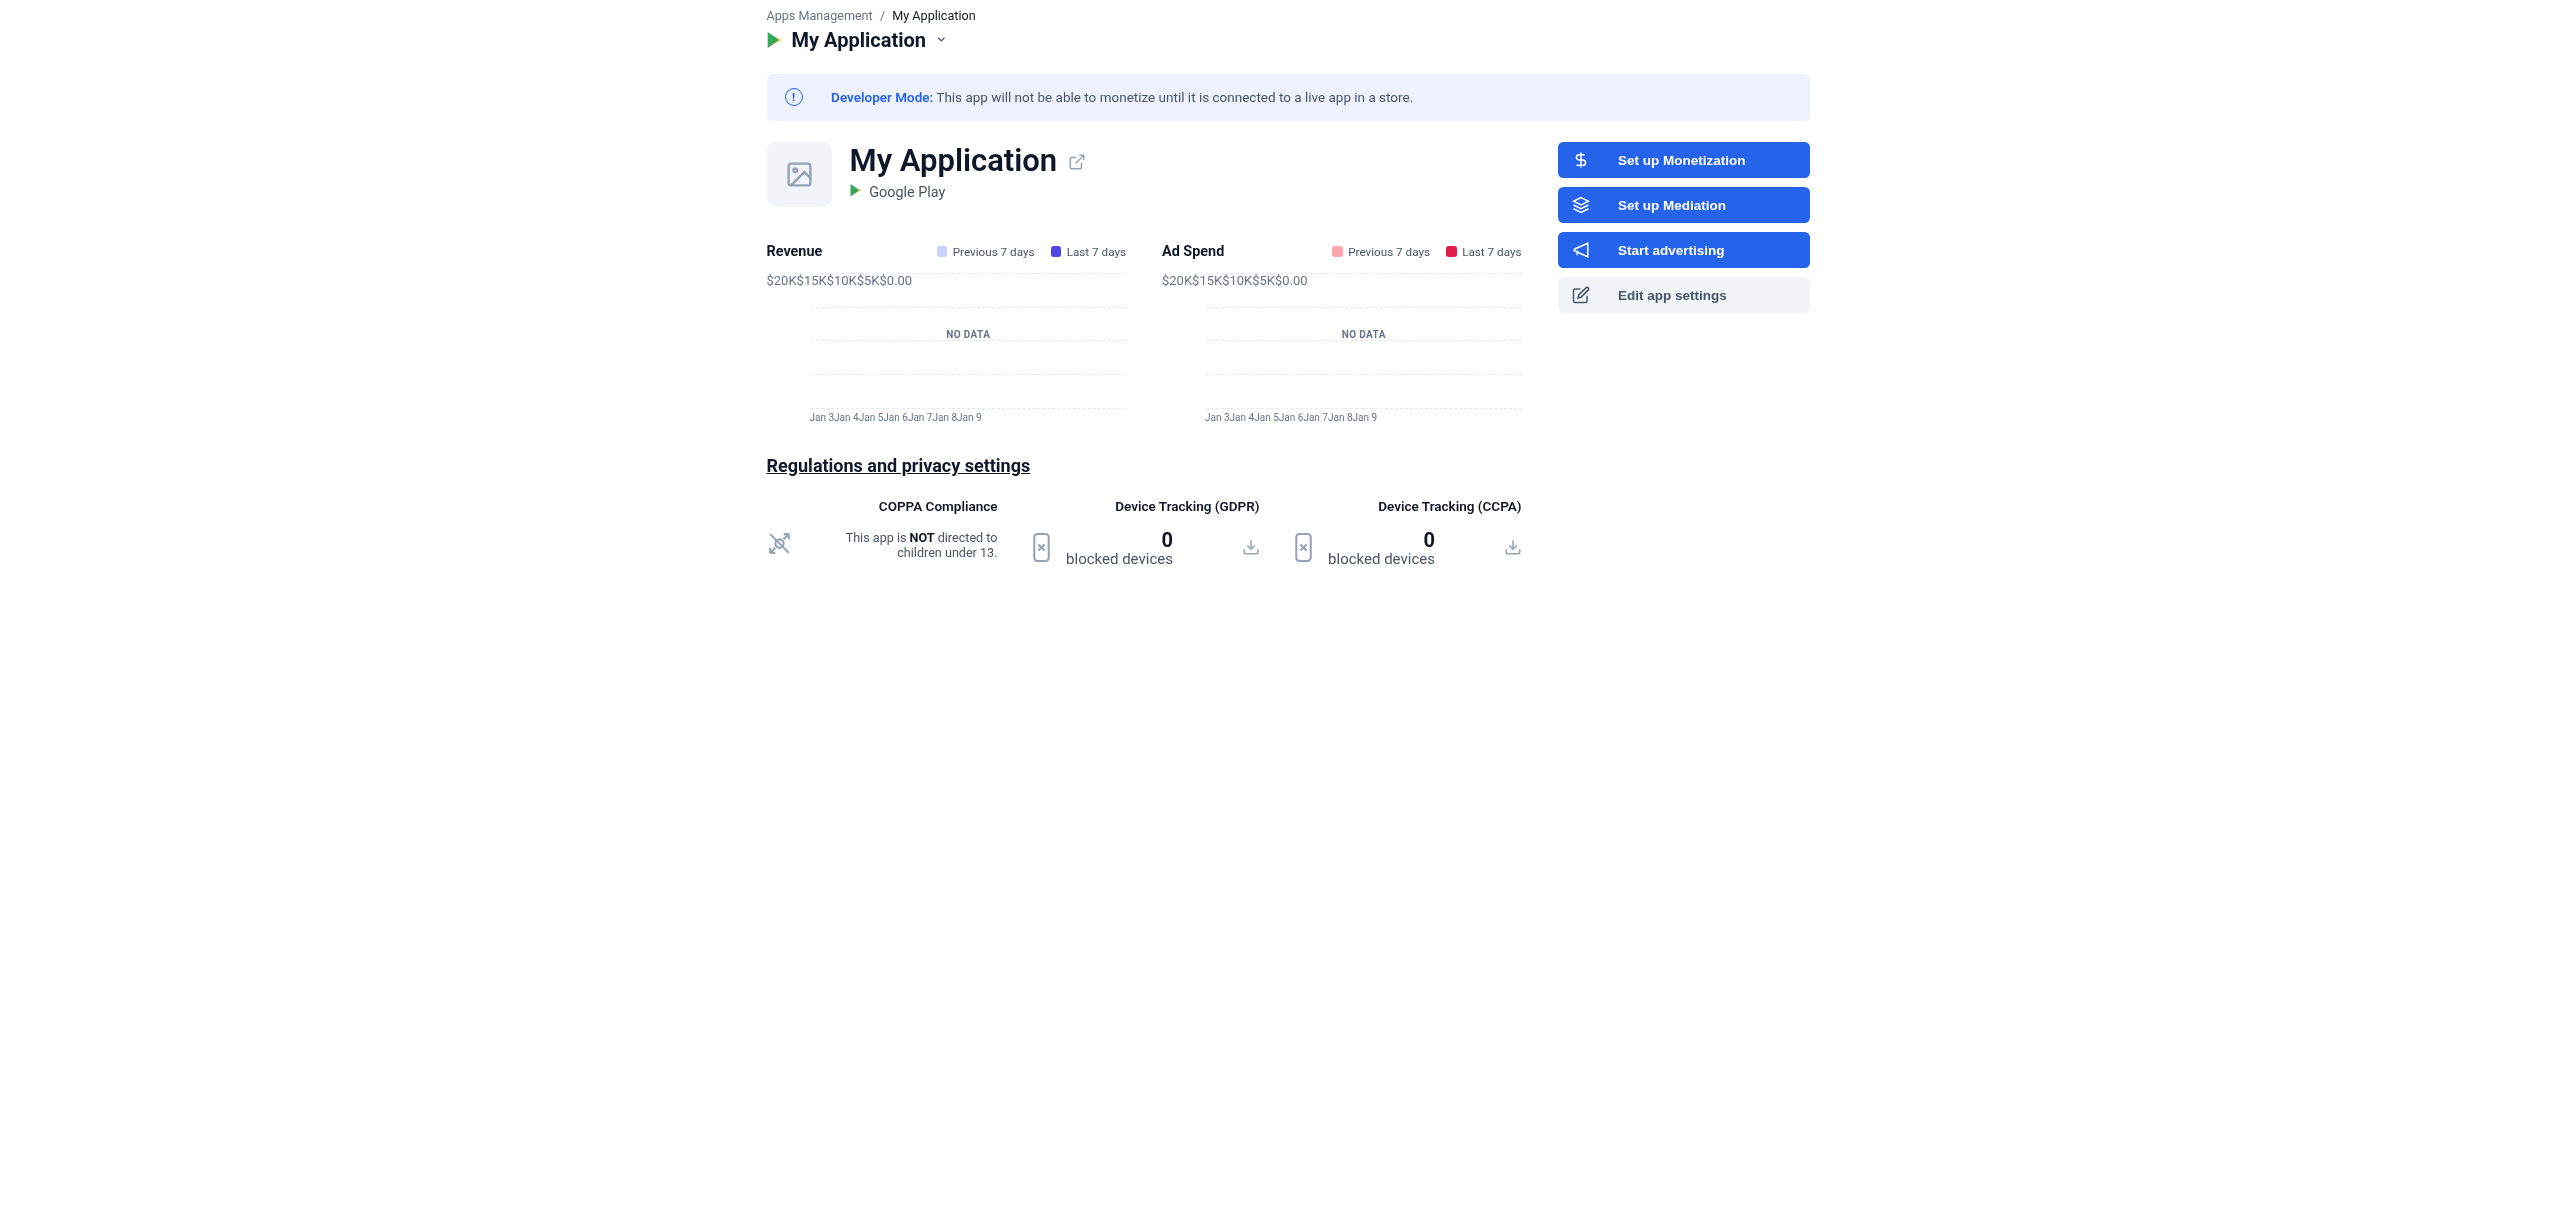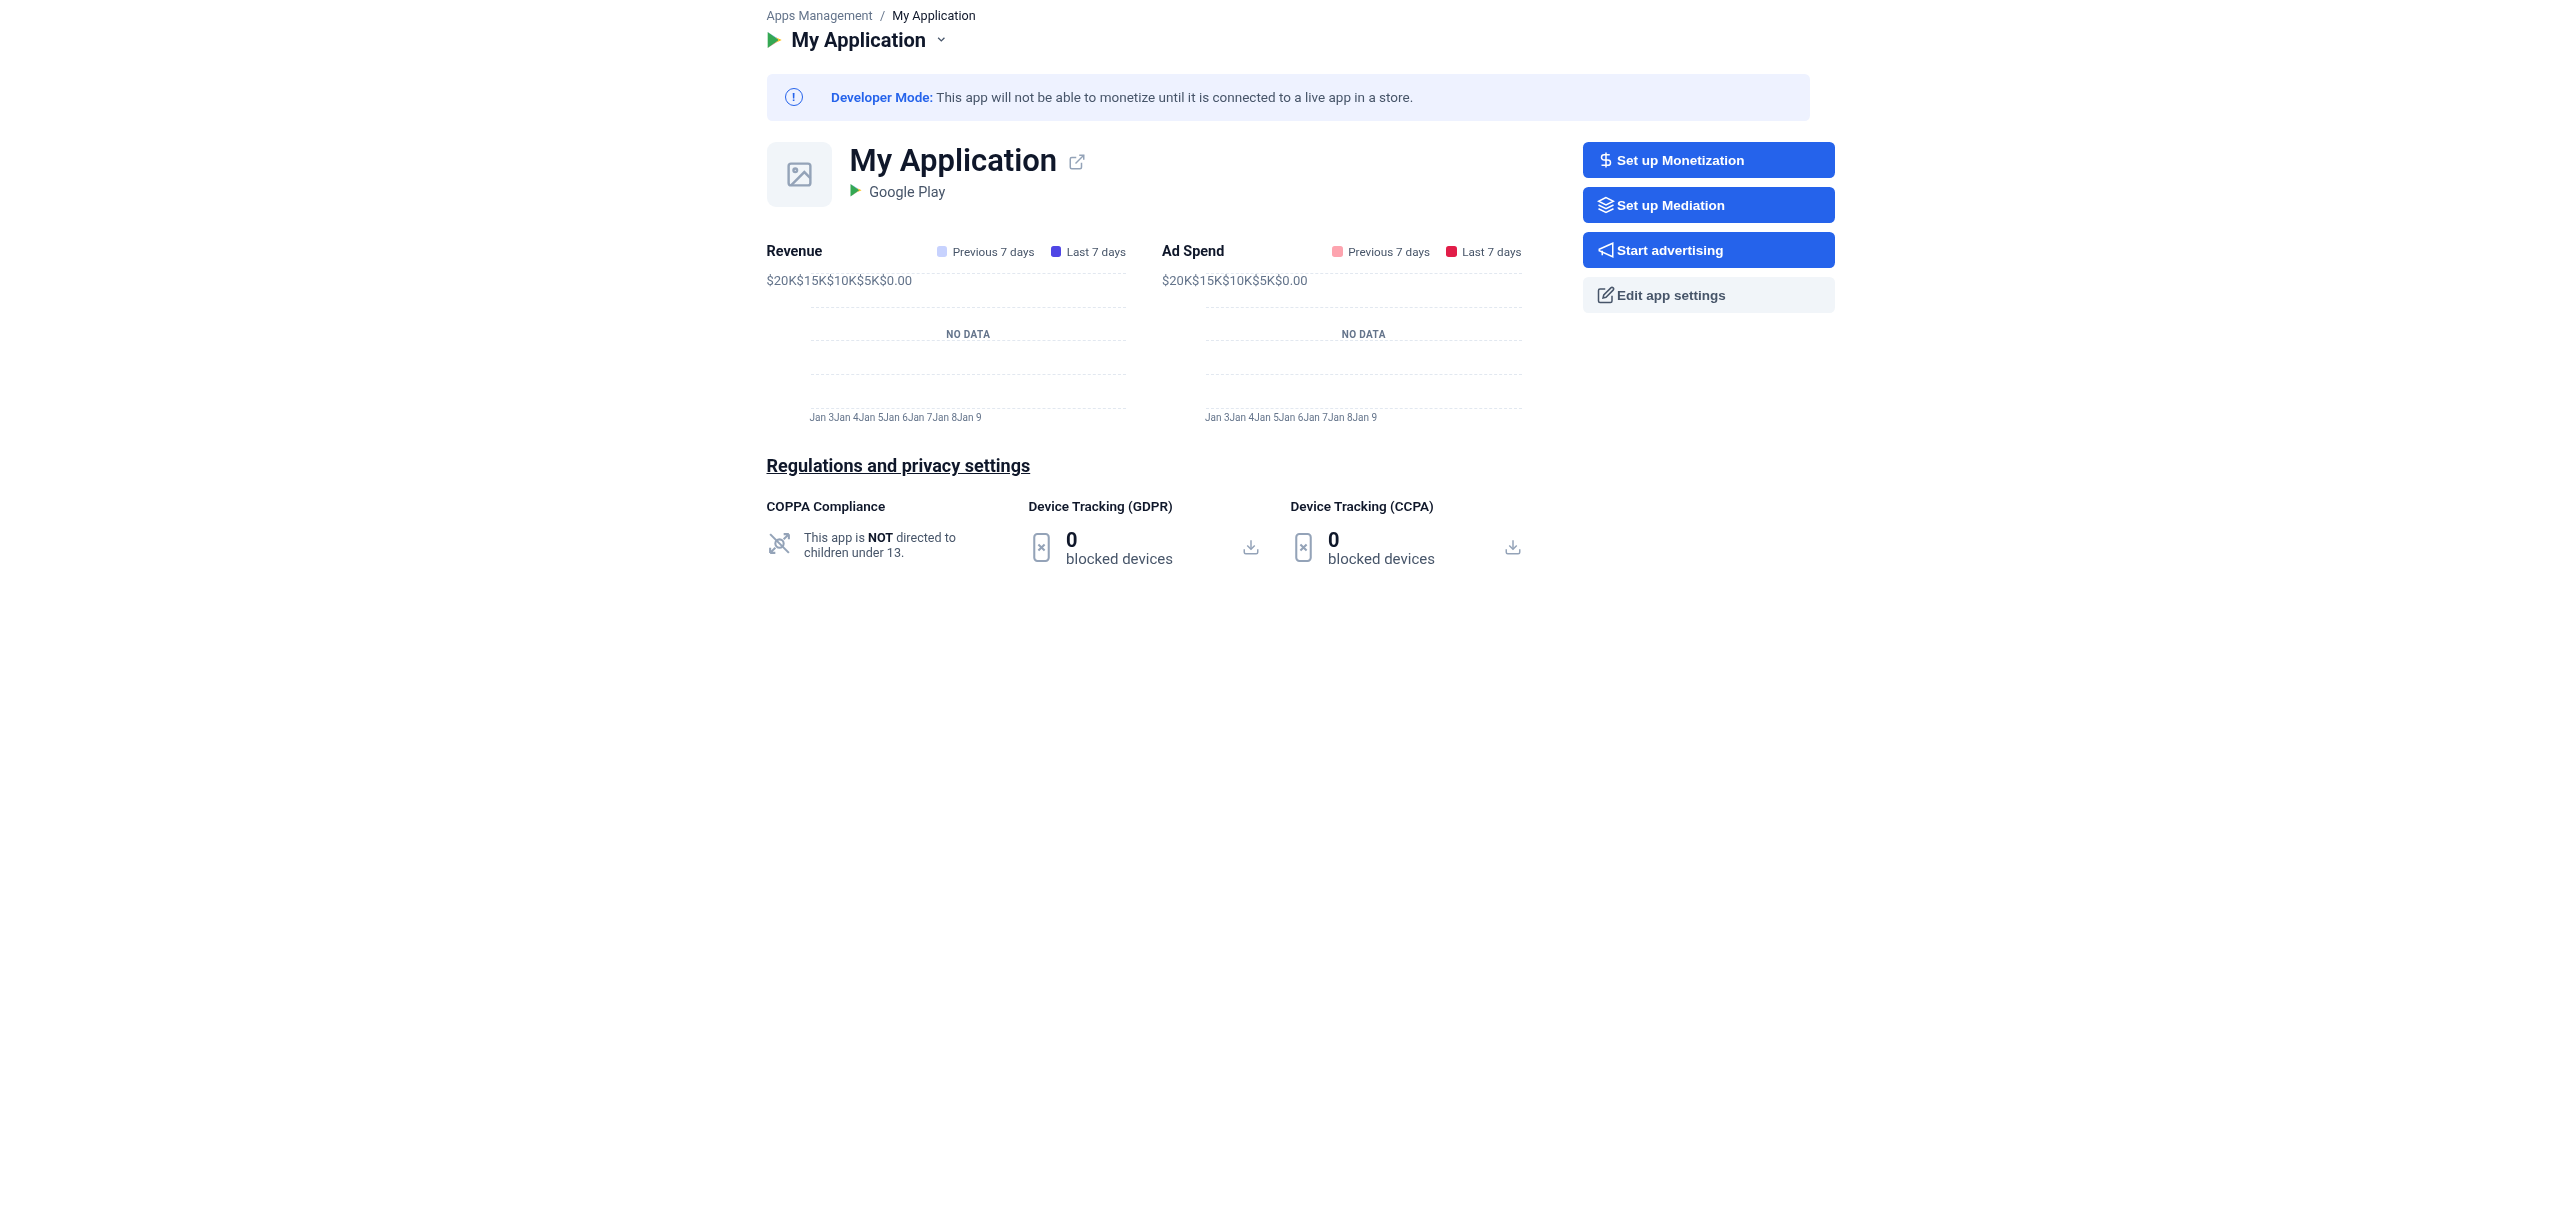--- a/index.html
+++ b/index.html
@@ -101,33 +101,33 @@
   .legend { display:flex;gap:16px;font-size:11.7px;color:var(--text-secondary); }
   .legend-item { display:flex;align-items:center;gap:5.4px; }
   .swatch { width:10.8px;height:10.8px;border-radius:2.7px; }
   .chart-body { position:relative; }
   .ylabels { display:flex;flex-direction:row;justify-content:space-between;height:135px;text-align:right;font-size:13px;color:var(--text-muted);padding-right:7.2px;float:left;width:43px; }
   .plot { margin-left:43px;height:135px;position:relative;border-left:0.9px dashed transparent; }
   .grid-line { position:absolute;left:0;right:0;border-top:0.9px dashed #e2e8f0; }
   .no-data { position:absolute;top:45%;left:50%;transform:translate(-50%,-50%);font-size:10px;font-weight:700;color:#64748b;letter-spacing:0.4px; }
   .xlabels { margin-left:43px;display:flex;justify-content:flex-start;font-size:10px;color:var(--text-muted);margin-top:4px; }
   .section-h2 { font-size:18px;font-weight:700;margin:7.2px 0 21.6px;text-decoration:underline; }
-  .reg-grid { display:grid;grid-template-columns:repeat(3,1fr);gap:31px; }
+  .reg-grid { display:grid;grid-template-columns:repeat(3,1fr);gap:31px;text-align:right; }
   .reg-title { font-size:13.5px;font-weight:600;margin-bottom:16px; }
   .reg-body { display:flex;align-items:center;gap:12.6px;color:var(--text-secondary);font-size:12.6px;position:relative; }
   .reg-icon { color:#94a3b8; flex-shrink:0; }
   .big-count { font-size:20px;font-weight:700;color:var(--text-primary);line-height:1; }
   .sub-label { font-size:15px;color:var(--text-secondary); }
   .dl-icon { position:absolute; right:0; color:#94a3b8; }
   .sidebar { display:flex;flex-direction:column;gap:9px; }
   .btn {
-    display:flex;align-items:center;gap:2px;
+    display:flex;align-items:center;gap:28px;
     padding:9px 14.4px;border-radius:5.4px;border:none;
     font-size:13.5px;font-weight:600;cursor:pointer;
-    text-align:left;width:100%;margin-left:25px;
+    text-align:left;width:100%;
   }
   .btn.primary { background:var(--blue);color:#fff; }
   .btn.secondary { background:var(--bg-light);color:var(--text-secondary); }
   .btn svg { flex-shrink:0; }
   .info-panel {
     border:3.6px solid var(--red-highlight);
     border-radius:12.6px;
     padding:14.4px;
     margin-top:7.2px;
   }

